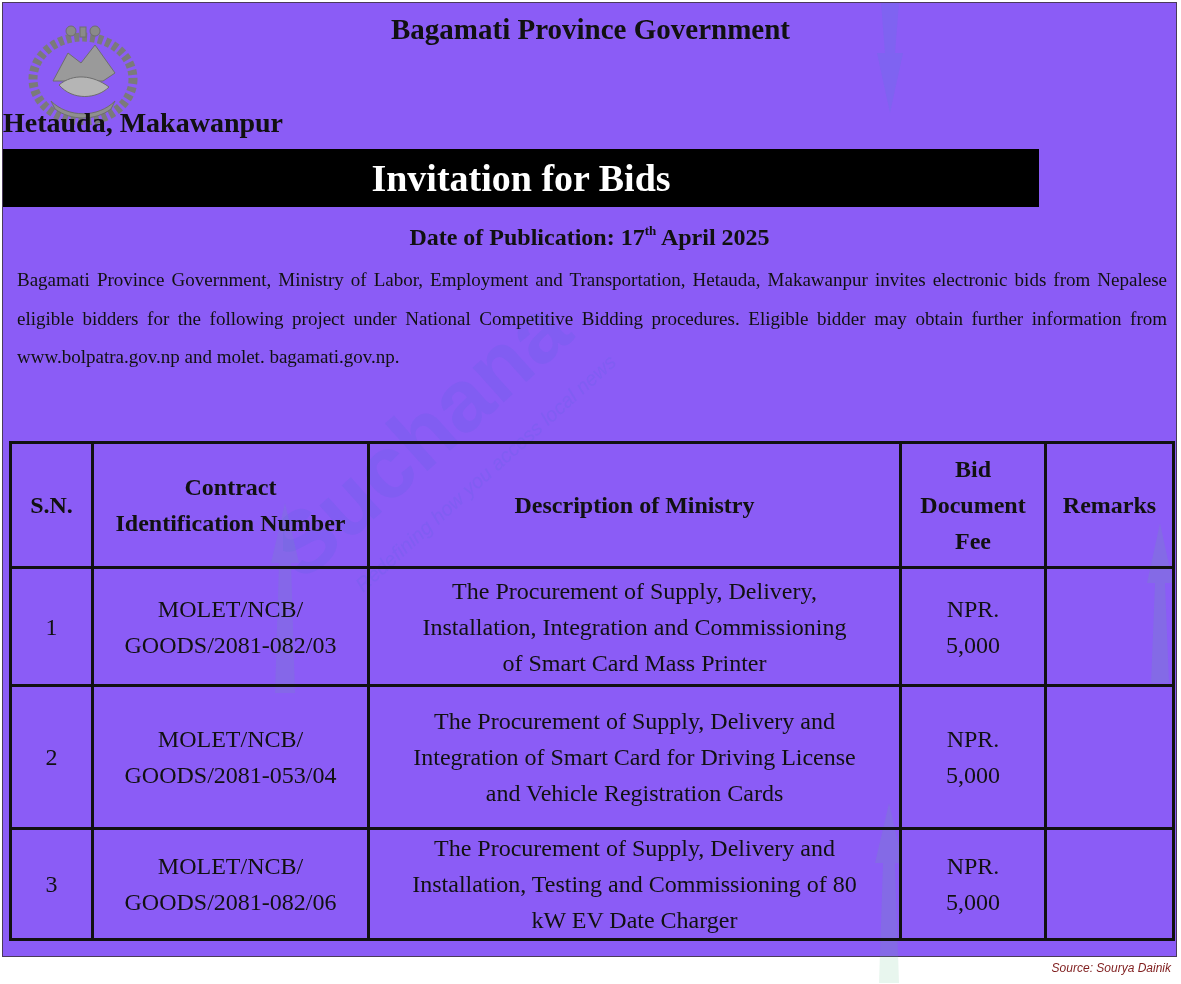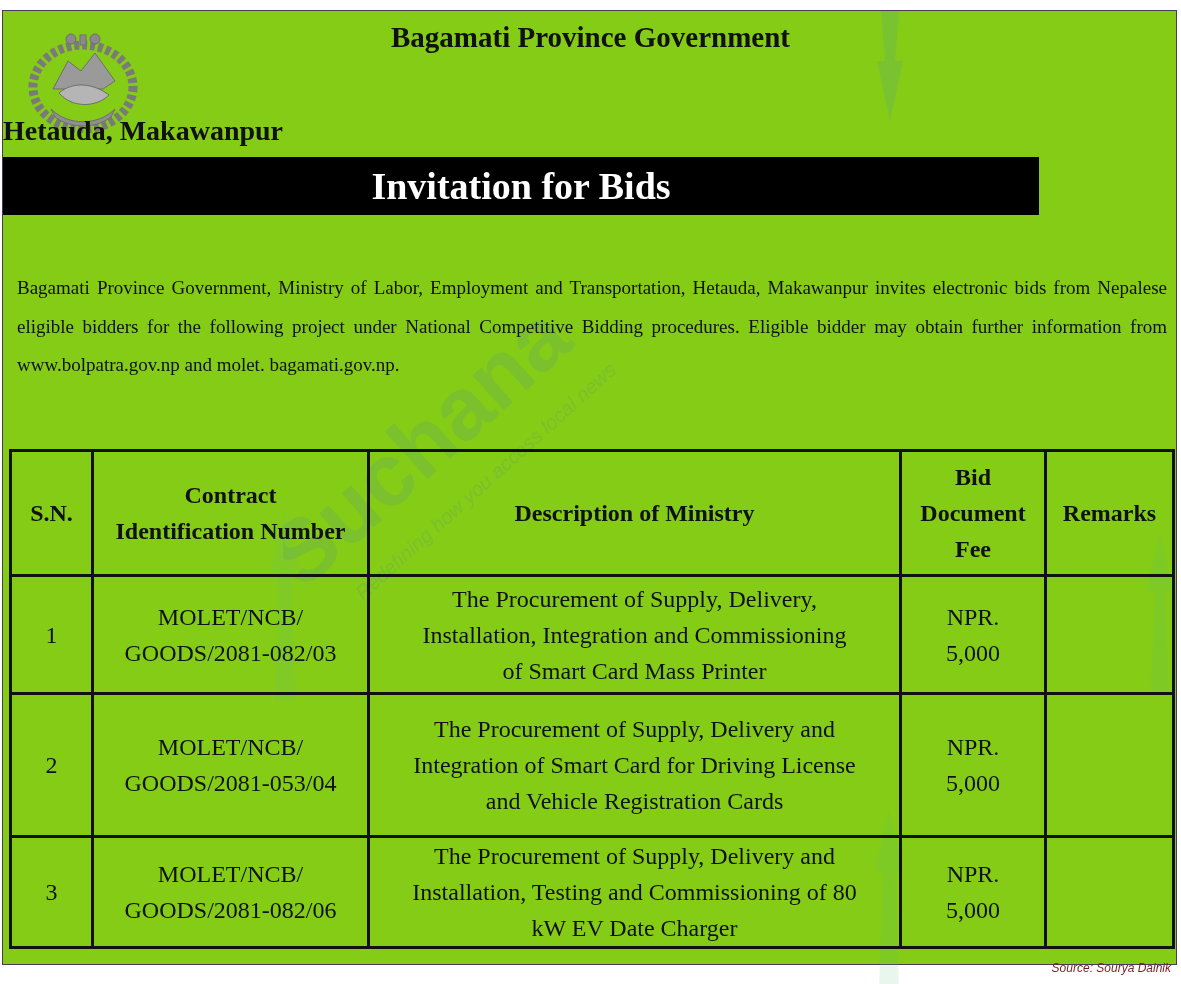--- a/index.html
+++ b/index.html
@@ -1,17 +1,17 @@
 <!DOCTYPE html>
 <html><head>
 <meta charset="utf-8">
 <style>
   html, body { margin: 0; padding: 0; background: #ffffff; }
   body { width: 1181px; height: 984px; position: relative; overflow: hidden; font-family: "Liberation Serif", "DejaVu Serif", serif; color: #111; }
-  .frame { position: absolute; left: 2px; top: 10px; width: 1175px; height: 955px; border: 1px solid #4a3a5a; box-sizing: border-box; background: #84cc16; }
+  .frame { position: absolute; left: 2px; top: 2px; width: 1175px; height: 955px; border: 1px solid #4a3a5a; box-sizing: border-box; background: #8b5cf6; }
   .header { position: absolute; left: 0; top: 0; width: 1175px; height: 146px; }
   .emblem { position: absolute; left: 20px; top: 20px; width: 120px; height: 102px; }
   .h-line1 { position: absolute; left: 0; right: 0; top: 10px; text-align: center; font-weight: bold; font-size: 29px; }
   .h-line2 { position: absolute; left: 0; right: 0; top: 52px; text-align: center; font-weight: bold; font-size: 41px; letter-spacing: 0.2px; }
   .h-line3 { position: absolute; left: 0; right: 0; top: 104px; text-align: left; font-weight: bold; font-size: 28px; }
   .banner { position: absolute; left: 0; top: 146px; width: 1036px; height: 58px; background: #000; color: #fff; text-align: center; font-weight: bold; font-size: 38px; line-height: 58px; }
   .pubdate { position: absolute; left: 0; right: 0; top: 220px; text-align: center; font-weight: bold; font-size: 24px; }
   .pubdate sup { font-size: 13px; vertical-align: 10px; }
   .intro { position: absolute; left: 14px; top: 258px; width: 1150px; font-size: 19px; line-height: 38.5px; text-align: justify; }
   table.bids { position: absolute; left: 6px; top: 438px; width: 1166px; border-collapse: collapse; font-size: 24px; }
@@ -57,20 +57,25 @@
   <svg class="wm" style="left:866px;top:800px;" width="40" height="180" viewBox="0 0 40 180">
     <path d="M20 0 L34 60 L26 60 L30 180 L10 180 L14 60 L6 60 Z" fill="#5cc08a" fill-opacity="0.14"></path>
   </svg>
   <svg class="wm" style="left:1140px;top:520px;" width="34" height="160" viewBox="0 0 34 160">
     <path d="M17 0 L30 60 L22 60 L26 160 L8 160 L12 60 L4 60 Z" fill="#5cc08a" fill-opacity="0.14"></path>
   </svg>
   <svg class="wm" style="left:870px;top:0px;" width="34" height="110" viewBox="0 0 34 110">
     <path d="M17 110 L30 50 L22 50 L26 0 L8 0 L12 50 L4 50 Z" fill="#3a8fd8" fill-opacity="0.14"></path>
   </svg>
 
+  <div class="pubdate">
+    <span>Date of Publication:</span>
+    <span>17</span><sup>th</sup>
+    <span>April 2025</span>
+  </div>
 
   <div class="intro">Bagamati Province Government, Ministry of Labor, Employment and Transportation, Hetauda, Makawanpur invites electronic bids from Nepalese eligible bidders for the following project under National Competitive Bidding procedures. Eligible bidder may obtain further information from www.bolpatra.gov.np and molet. bagamati.gov.np.</div>
 
   <table class="bids">
     <colgroup>
       <col style="width:82px">
         <col style="width:276px">
         <col style="width:532px">
         <col style="width:145px">
         <col style="width:128px">

